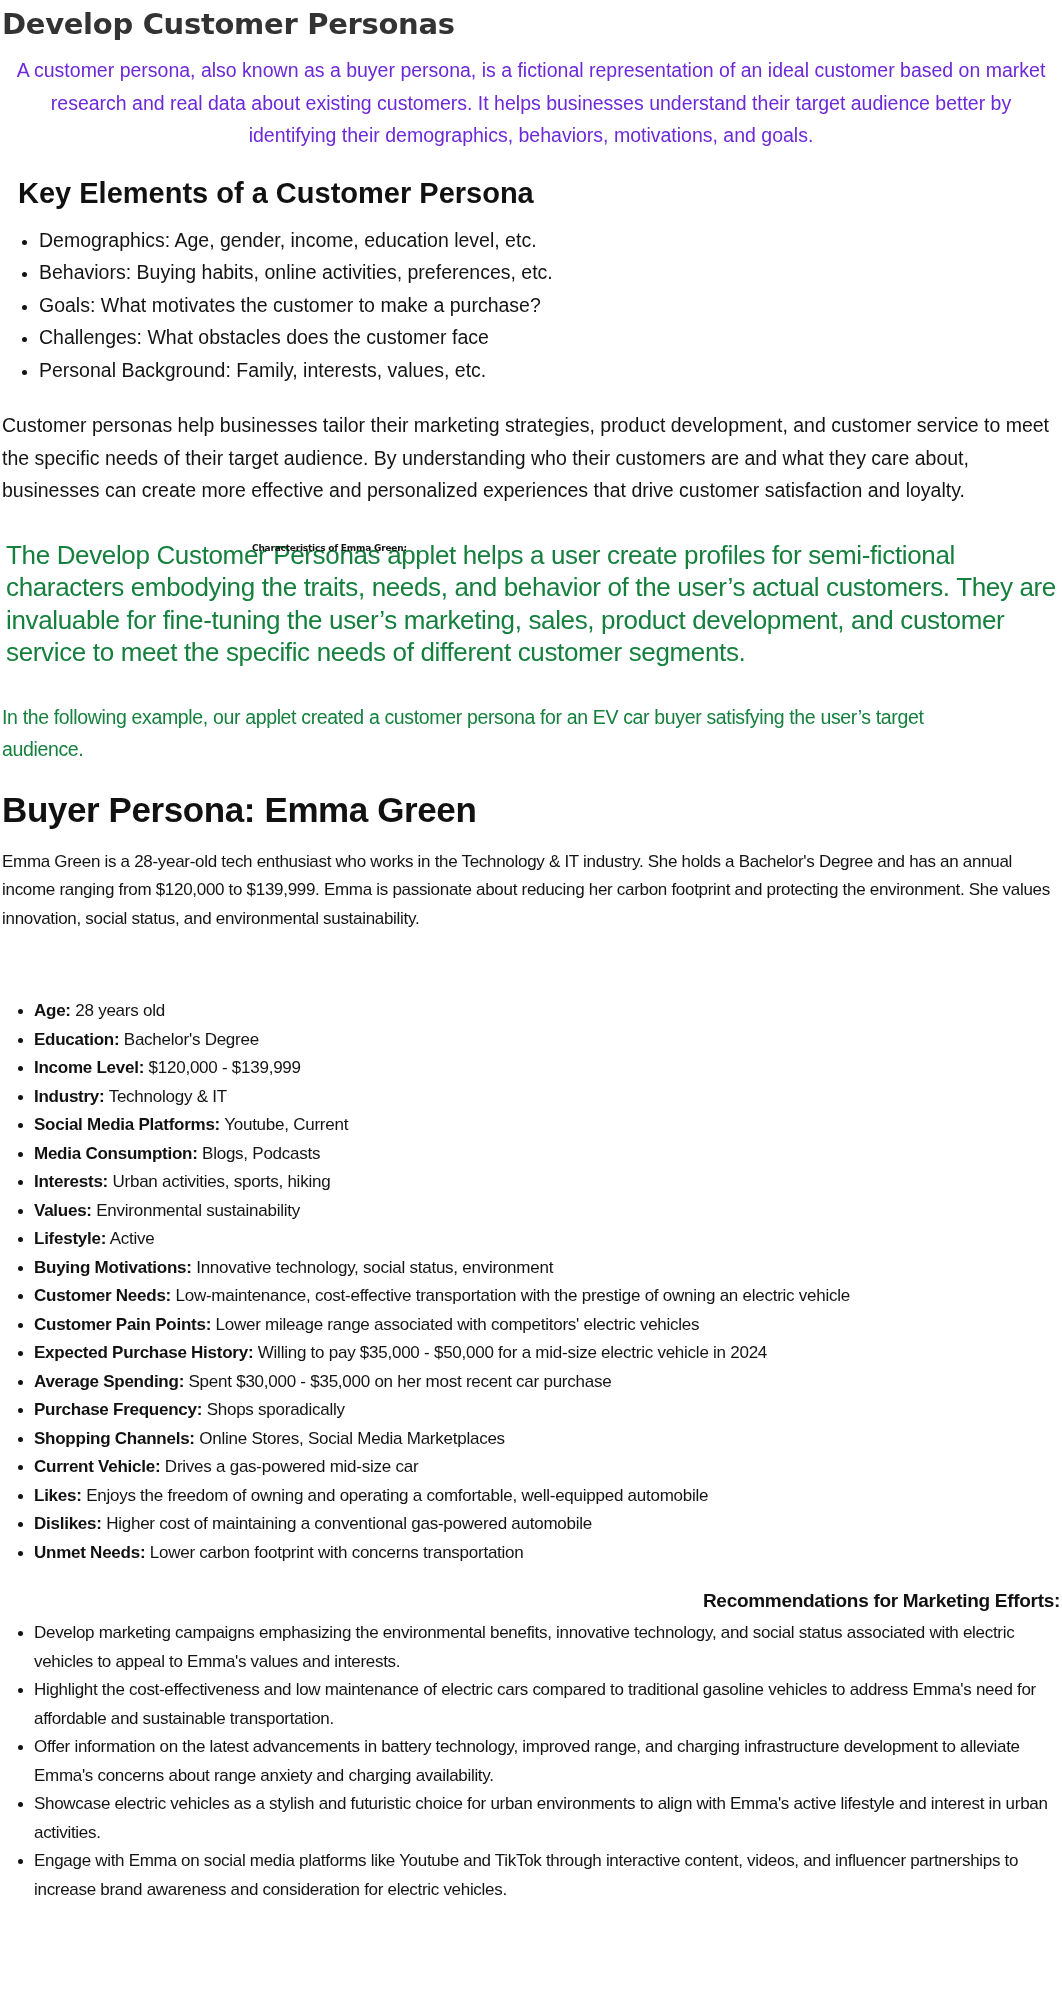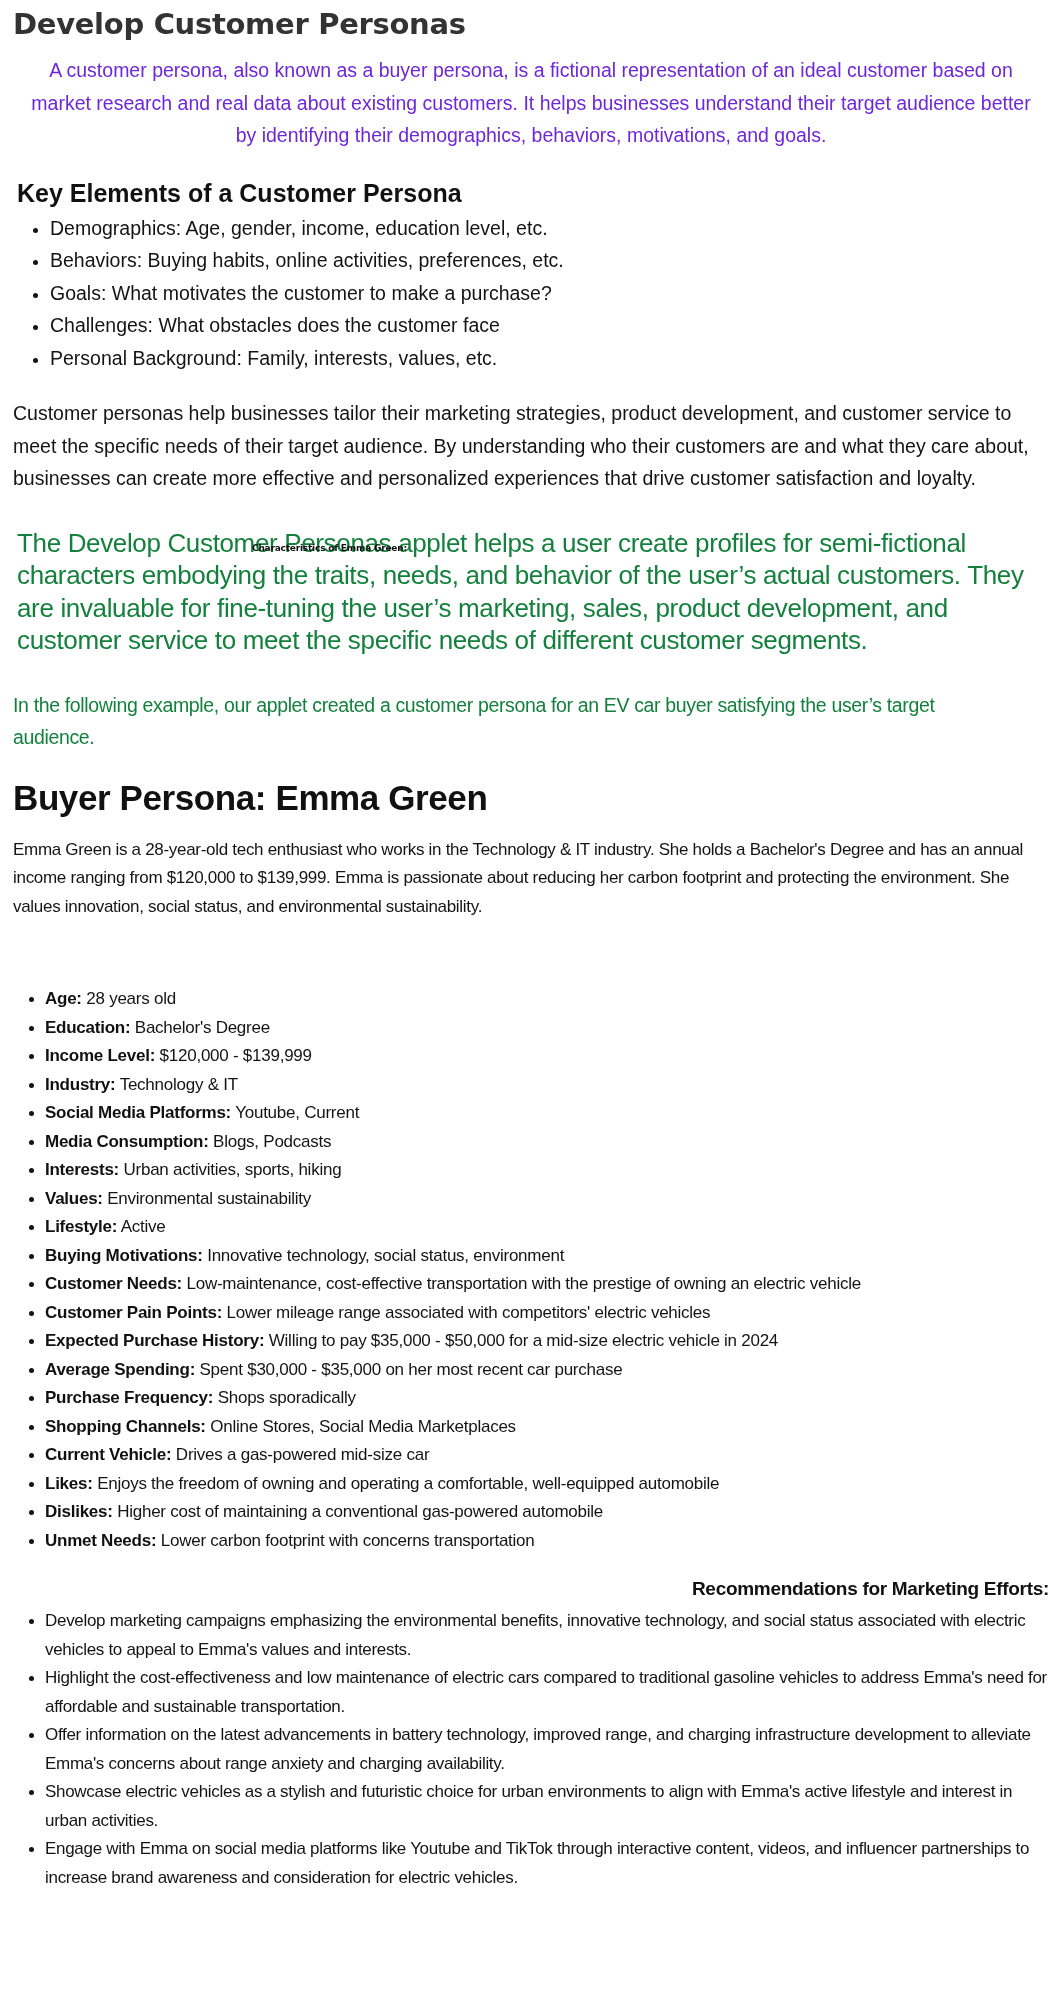--- a/index.html
+++ b/index.html
@@ -10,43 +10,43 @@
     body {
       width: 1062px;
       height: 2000px;
       overflow: hidden;
       position: relative;
       font-family: "Liberation Sans", sans-serif;
       color: #161616;
     }
     .page {
       position: relative;
-      padding: 0 13px;
+      padding: 0 2px;
     }
     .title {
       font-family: "DejaVu Sans", sans-serif;
       font-weight: bold;
       font-size: 29px;
       color: #333333;
       margin: 0;
       padding-top: 6px;
       line-height: 36px;
       letter-spacing: -0.3px;
     }
     .intro {
       font-size: 19.5px;
       line-height: 32.5px;
       margin: 12px;
       color: #6d28d9;
       text-align: center;
     }
     .h2 {
-      font-size: 25px;
+      font-size: 29px;
       font-weight: bold;
-      margin: 4px;
+      margin: 16px;
       color: #111;
     }
     .key-heading { margin-top: 26px; line-height: 30px; }
     .key-list {
       margin: 4px 0 0 0;
       padding-left: 37px;
       font-size: 19.5px;
       line-height: 32.5px;
       color: #141414;
     }

